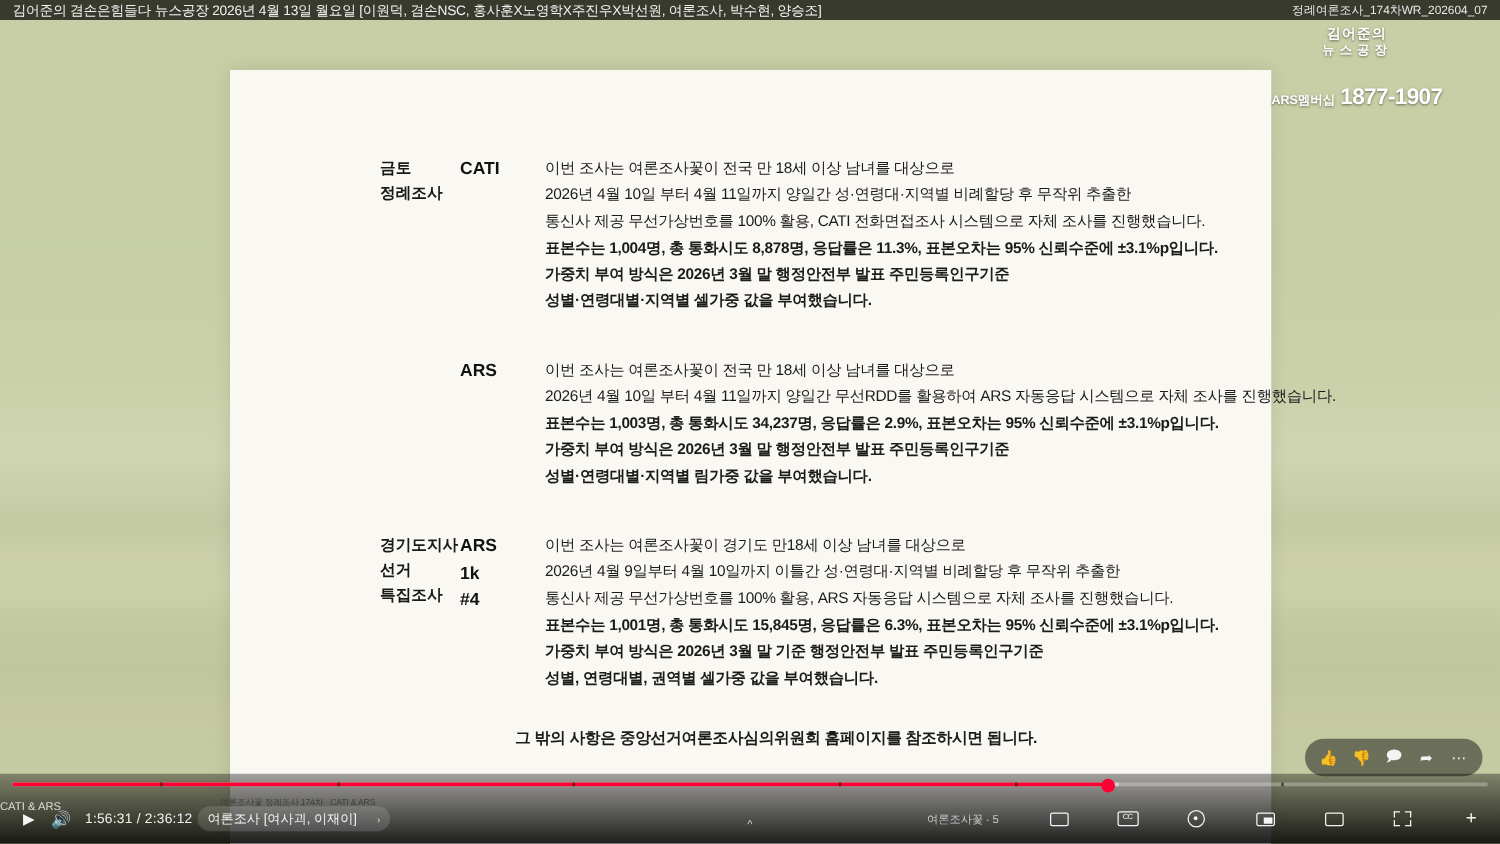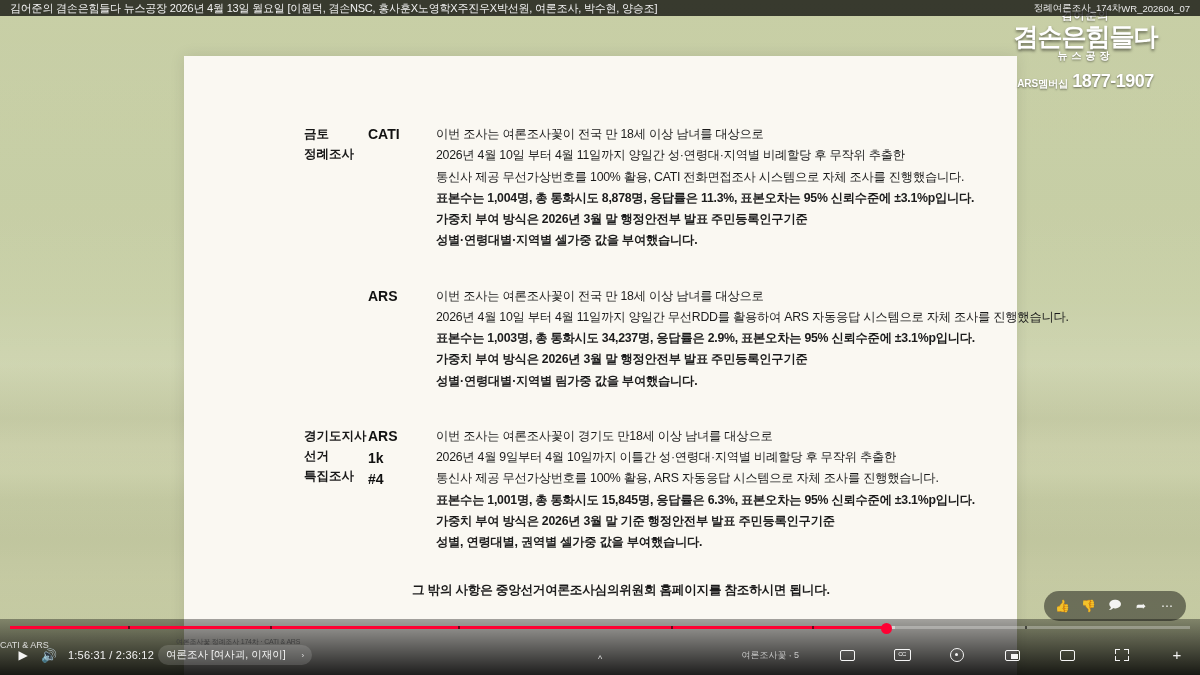--- a/index.html
+++ b/index.html
@@ -53,21 +53,21 @@
     overflow: hidden;
   }
   #topbar-right {
     margin-left: auto;
     display: flex; align-items: center; gap: 0;
     color: #e8e8e8; font-size: 9.5px;
   }
 
   
   #watermark {
-    position: absolute; right: 22px; top: 10px;
+    position: absolute; right: 22px; top: 22px;
     width: 185px; text-align: center;
     z-index: 30; color: #fff;
     line-height: 1.05;
   }
   #wm-small {
     font-size: 11px; font-weight: bold;
     letter-spacing: 1px;
     text-shadow: 0 1px 2px rgba(0,0,0,0.55);
   }
   #wm-big {
@@ -75,21 +75,21 @@
     letter-spacing: -1px;
     text-shadow: 0 2px 3px rgba(0,0,0,0.5);
     margin-top: 1px;
   }
   #wm-sub {
     font-size: 10px; font-weight: bold; letter-spacing: 4px;
     margin-top: 2px;
     text-shadow: 0 1px 2px rgba(0,0,0,0.5);
   }
   #wm-phone-row {
-    margin-top: 11px;
+    margin-top: 22px;
     display: flex; align-items: baseline; justify-content: center; gap: 4px;
     text-shadow: 0 1px 2px rgba(0,0,0,0.5);
   }
   #wm-phone-label { font-size: 10px; font-weight: bold; }
   #wm-phone { font-size: 18px; font-weight: bold; letter-spacing: -0.5px; }
 
   
   #slide {
     position: absolute;
     left: 184px; top: 56px;
@@ -243,21 +243,20 @@
   <div id="topbar">
     <div id="video-title">김어준의 겸손은힘들다 뉴스공장 2026년 4월 13일 월요일 [이원덕, 겸손NSC, 홍사훈X노영학X주진우X박선원, 여론조사, 박수현, 양승조]</div>
     <div id="topbar-right">
       <span>정례여론조사_174차</span>
       <span>WR_202604_07</span>
     </div>
   </div>
 
   <div id="watermark">
     <div id="wm-small">김어준의</div>
-    <div id="wm-big">겸손은힘들다</div>
     <div id="wm-sub">뉴스공장</div>
     <div id="wm-phone-row">
       <span id="wm-phone-label">ARS멤버십</span>
       <span id="wm-phone">1877-1907</span>
     </div>
   </div>
 
   <div id="slide">
     <div class="blocks-wrap">
 

